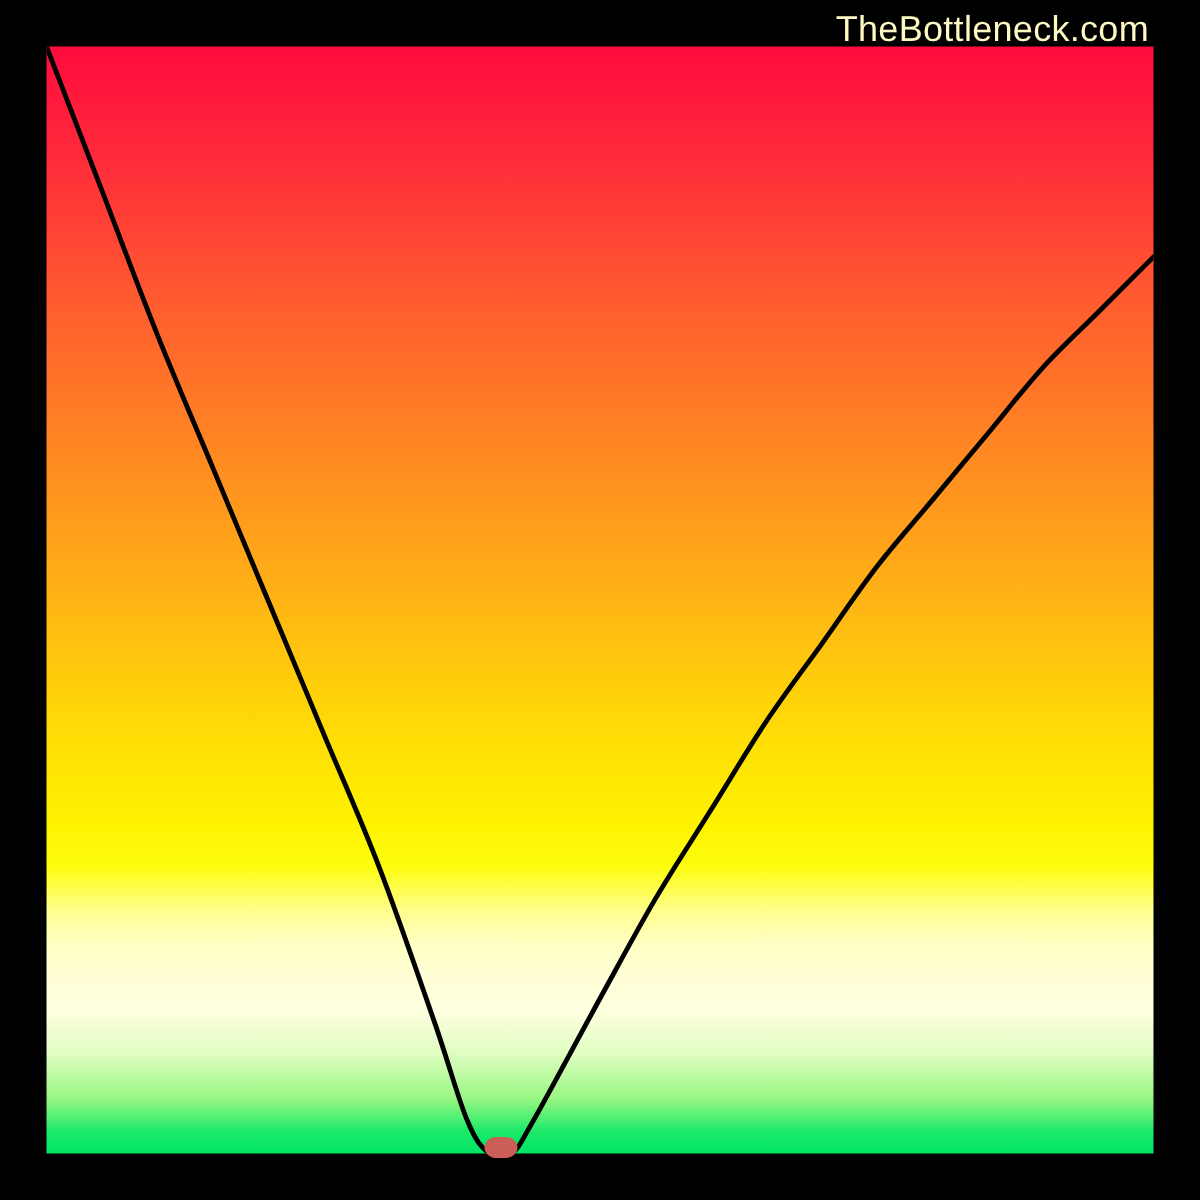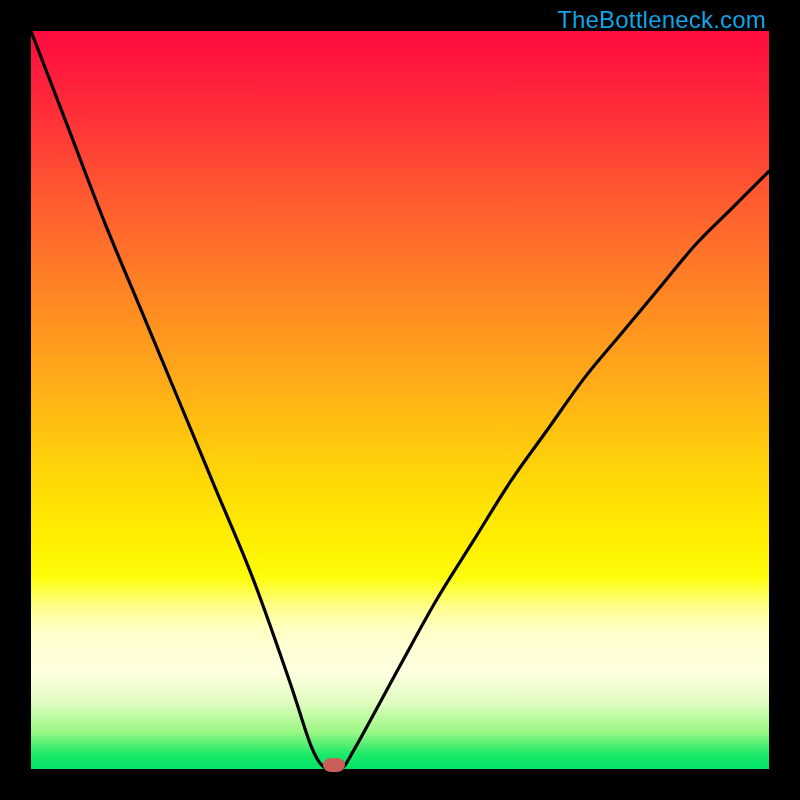--- a/index.html
+++ b/index.html
@@ -40,21 +40,21 @@
       #dffdc0 91%,
       #9af783 95%,
       #1de969 98%,
       #01e466 100%
     );
   }
   .watermark {
     position: absolute;
     top: 6px;
     right: 34px;
-    color: #0ea5e9;
+    color: #fef9c3;
     font-size: 24px;
     font-weight: 400;
     letter-spacing: 0.2px;
     user-select: none;
   }
   svg.curve {
     position: absolute;
     left: 0;
     top: 0;
     width: 738px;

